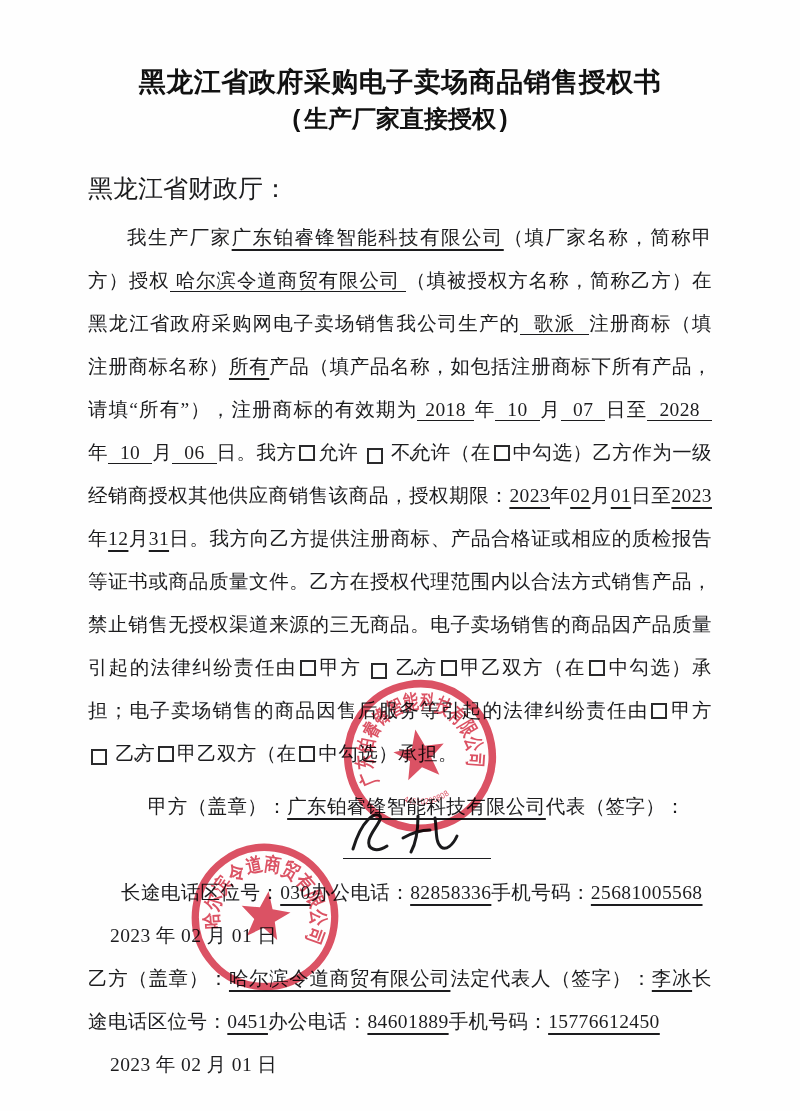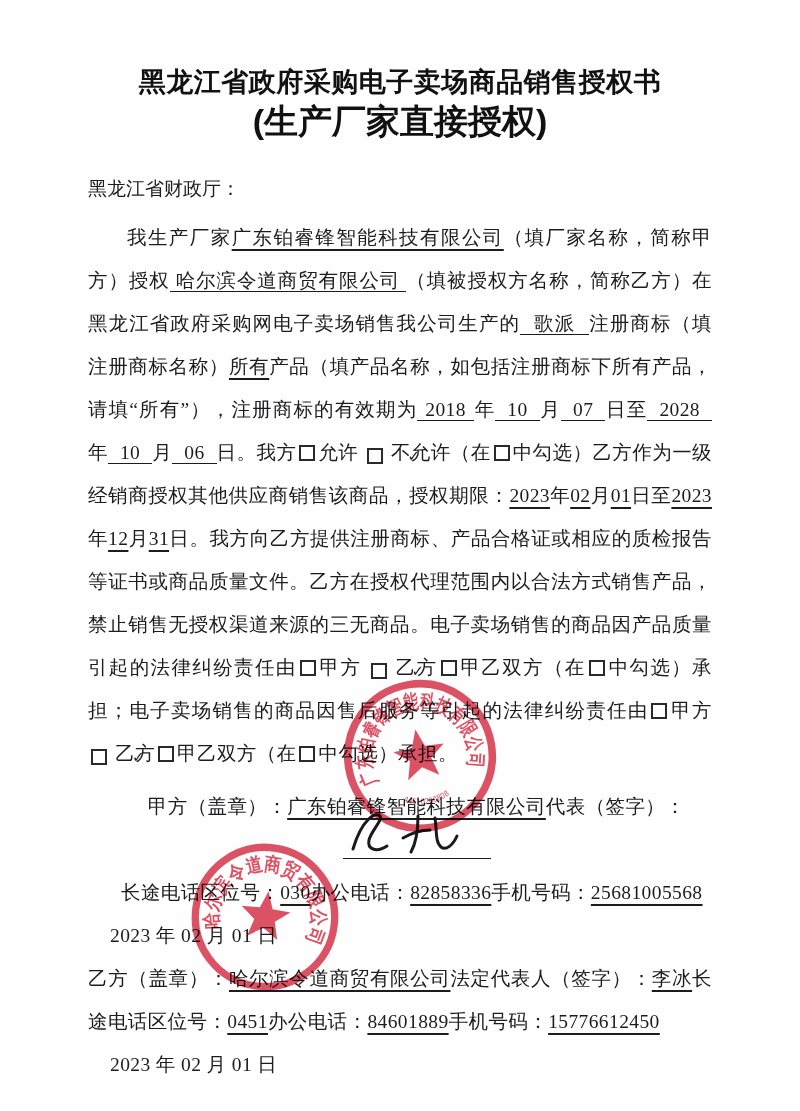--- a/index.html
+++ b/index.html
@@ -15,22 +15,22 @@
     background:var(--paper);
     font-family:"Liberation Serif","DejaVu Serif",serif;
     color:var(--ink);
     overflow:hidden;
   }
   #content{
     position:absolute;left:88px;top:0;width:624px;
   }
   .title-block{margin-top:62px;text-align:center;font-family:"Liberation Sans","DejaVu Sans",sans-serif;font-weight:bold;color:#111;}
   .title-line1{font-size:27px;line-height:40px;letter-spacing:0.5px;}
-  .title-line2{font-size:34px;line-height:38px;}
-  .salutation{margin-top:34px;font-size:19px;line-height:30px;}
+  .title-line2{font-size:24px;line-height:38px;font-family:Liberation Mono, monospace;}
+  .salutation{margin-top:34px;font-size:25px;line-height:30px;}
   .body-text{
     margin-top:12px;
     font-size:19.5px;
     line-height:43px;
     text-align:justify;
     text-justify:inter-ideograph;
     letter-spacing:0.4px;
   }
   .u{text-decoration:underline;text-decoration-thickness:1.5px;text-underline-offset:5px;}
   .fill{border-bottom:1.6px solid var(--ink);}

